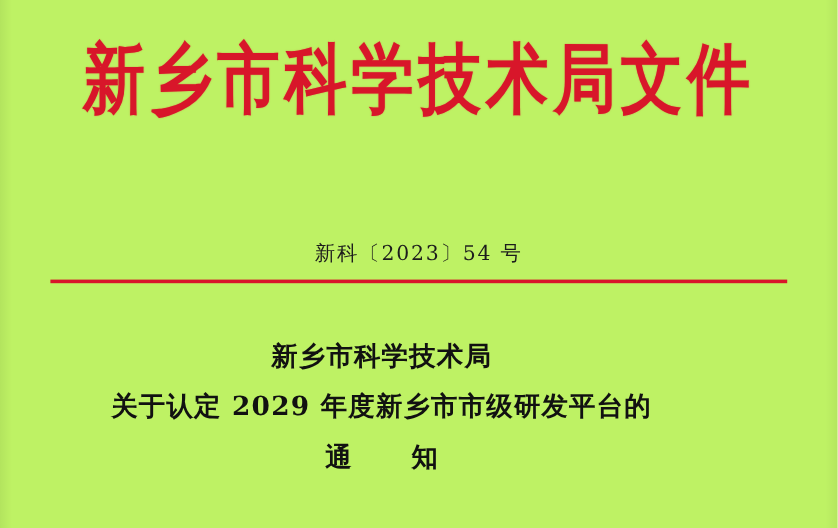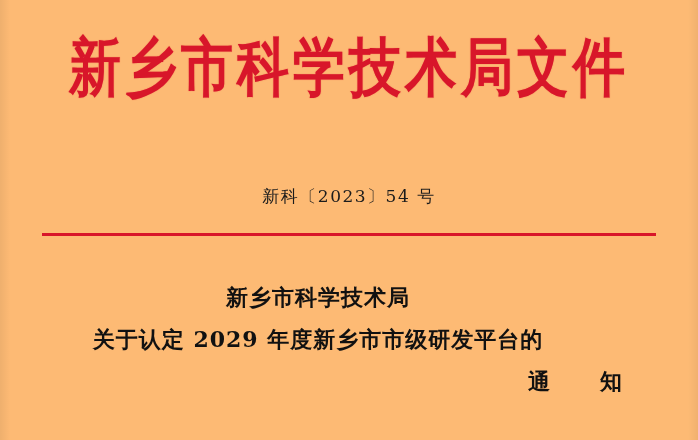--- a/index.html
+++ b/index.html
@@ -10,21 +10,21 @@
     width: 698px;
     height: 440px;
     background: #ffffff;
     font-family: "DejaVu Serif", "Liberation Serif", serif;
     overflow: hidden;
   }
   .page {
     position: relative;
     width: 698px;
     height: 440px;
-    background: #fdba74;
+    background: #bef264;
   }
   
   .masthead {
     position: absolute;
     top: 30px;
     left: 0;
     width: 698px;
     text-align: center;
     color: #d8162a;
     font-family: "DejaVu Serif", "Liberation Serif", serif;
@@ -33,21 +33,21 @@
     letter-spacing: 4px;
     line-height: 1.15;
     text-shadow: 0 0 1px rgba(216,22,42,0.55);
     white-space: nowrap;
     transform: scaleY(1.22);
     transform-origin: top center;
   }
   
   .doc-number {
     position: absolute;
-    top: 185px;
+    top: 200px;
     left: 0;
     width: 698px;
     text-align: center;
     color: #1c1c1c;
     font-size: 17px;
     letter-spacing: 1.5px;
     white-space: nowrap;
   }
   
   .red-rule {
@@ -71,21 +71,20 @@
     line-height: 42px;
     letter-spacing: 1px;
   }
   .title-line {
     display: block;
     white-space: nowrap;
   }
   .title-line.spaced {
     letter-spacing: 14px;
     text-indent: 14px;
-    text-align: right;
   }
   
   .scan-edge-left {
     position: absolute;
     top: 0;
     left: 0;
     width: 10px;
     height: 440px;
     background: linear-gradient(to right, rgba(0,0,0,0.06), rgba(0,0,0,0));
     pointer-events: none;

